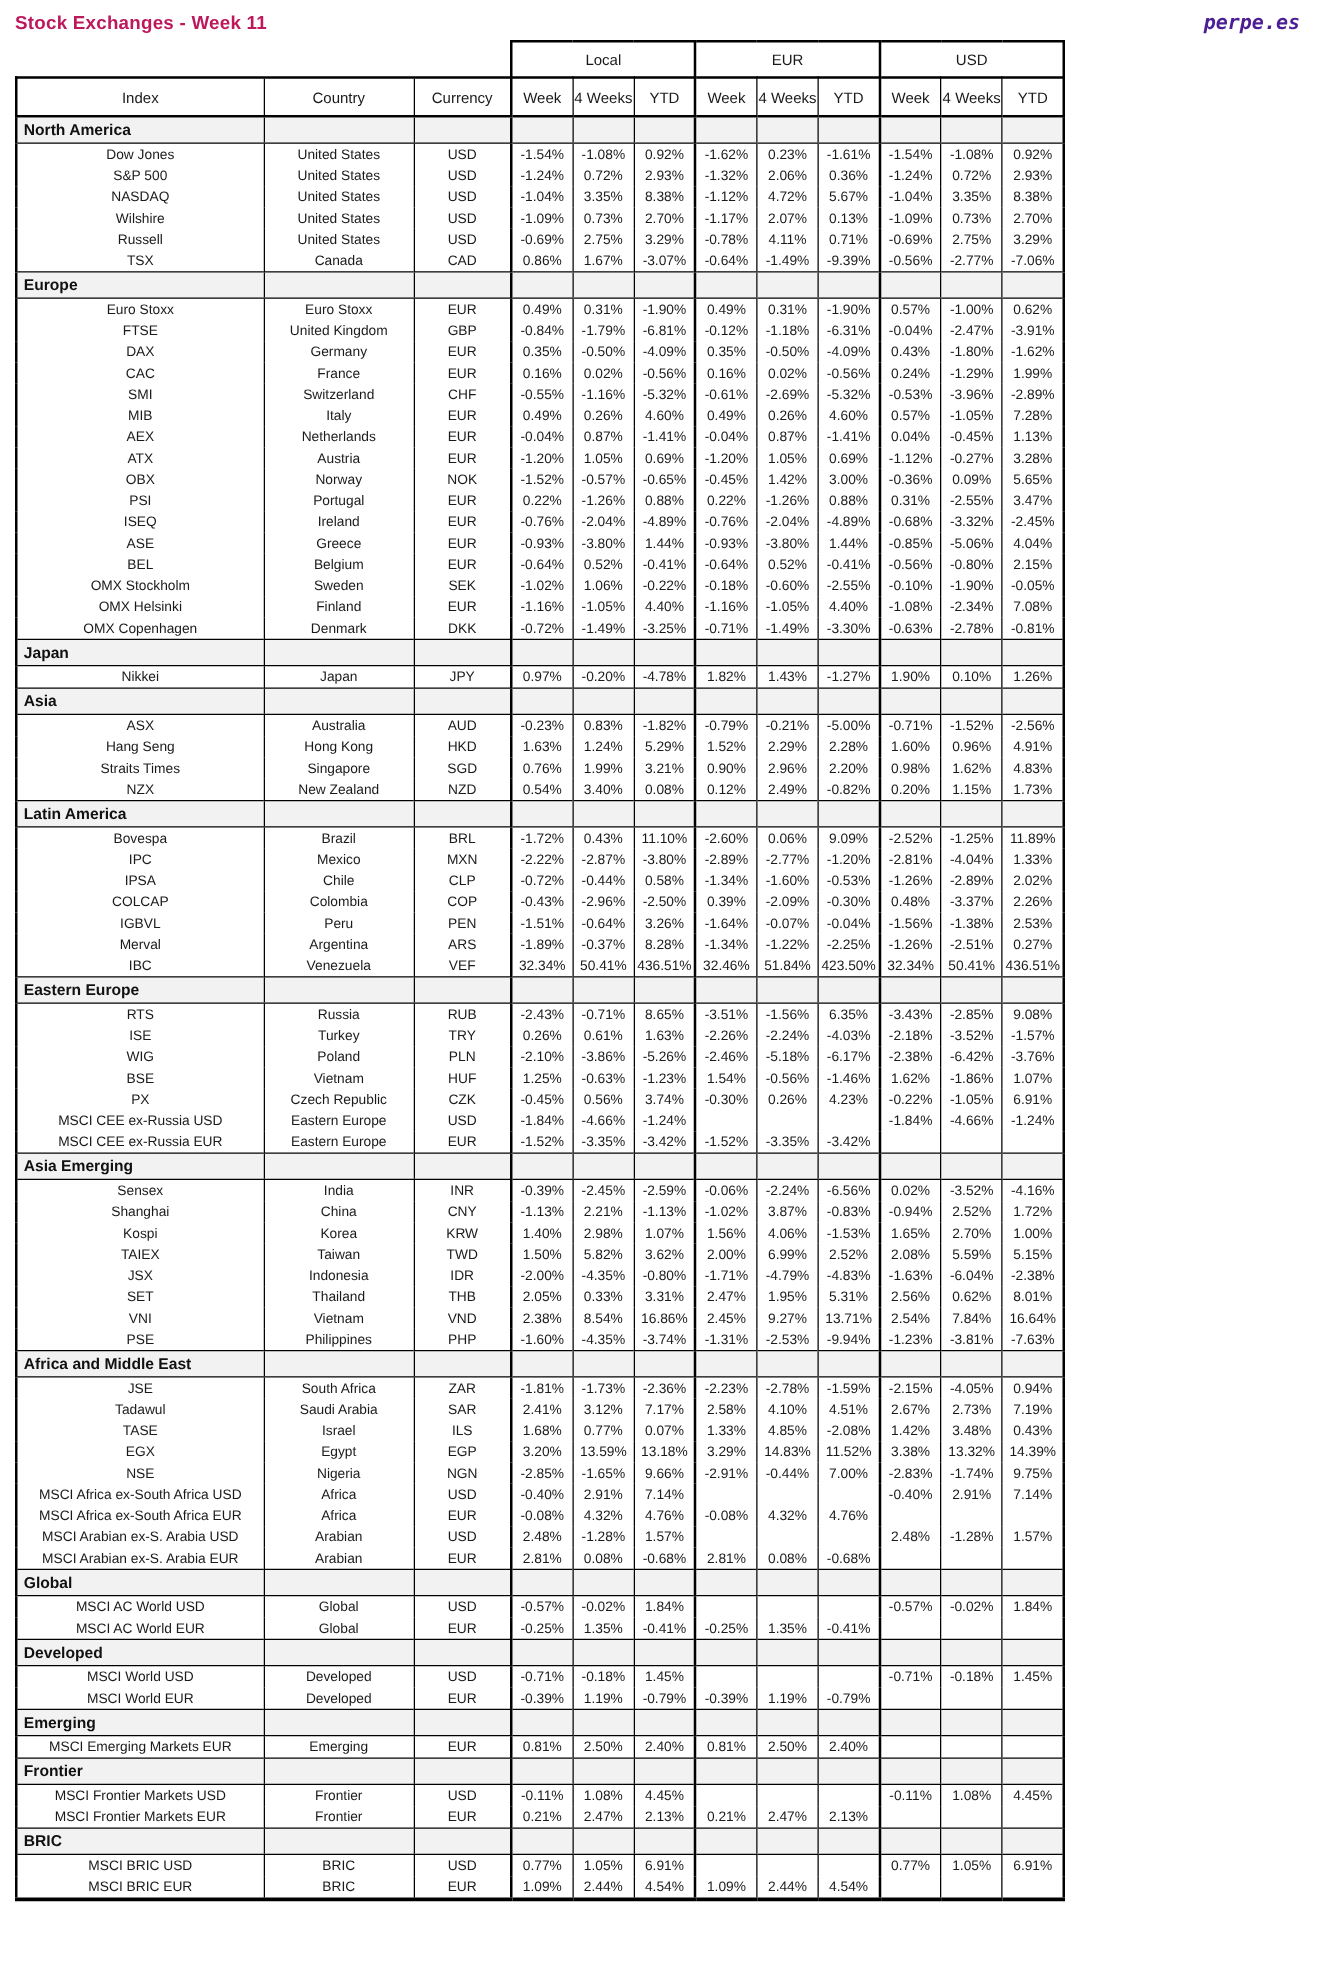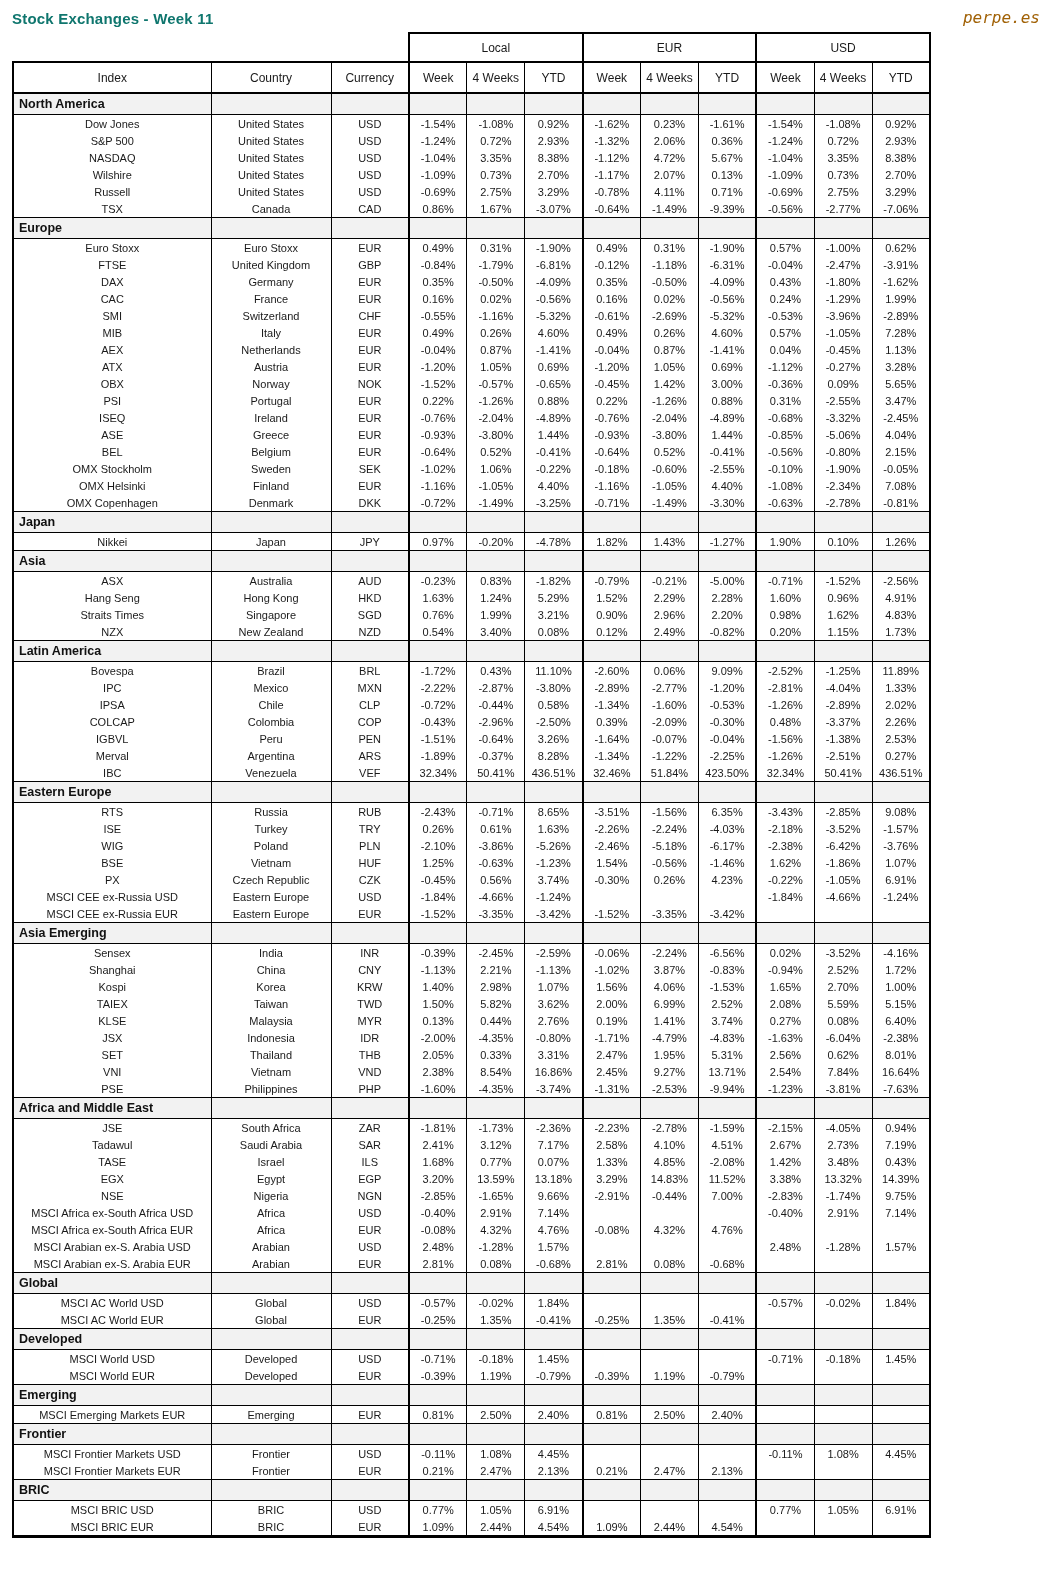--- a/index.html
+++ b/index.html
@@ -1,21 +1,21 @@
 <!DOCTYPE html>
 <html><head>
 <meta charset="utf-8">
 <style>
   html,body{margin:0;padding:0;background:#fff;}
   body{width:1054px;font-family:"Liberation Sans",sans-serif;-webkit-font-smoothing:antialiased;}
   .page{padding:5px 14px 8px 12px;}
   .topbar{display:flex;justify-content:space-between;align-items:flex-end;height:22px;margin-bottom:5px;}
-  .title{font-size:15px;font-weight:bold;color:#0f766e;letter-spacing:.2px;}
-  .logo{font-family:"DejaVu Sans Mono",monospace;font-style:italic;font-weight:normal;font-size:16px;color:#a16207;}
-  table{border-collapse:collapse;table-layout:fixed;width:919px;}
+  .title{font-size:15px;font-weight:bold;color:#be185d;letter-spacing:.2px;}
+  .logo{font-family:"DejaVu Sans Mono",monospace;font-style:italic;font-weight:bold;font-size:16px;color:#4c1d95;}
+  table{border-collapse:collapse;table-layout:fixed;width:840px;}
   th,td{padding:0;margin:0;text-align:center;white-space:nowrap;overflow:hidden;font-weight:normal;}
   
   tr.r12 > *{border-left:1px solid #000;}
   tr.r12 > *:first-child{border-left:2px solid #000;}
   tr.r12 > *:nth-child(4),tr.r12 > *:nth-child(7),tr.r12 > *:nth-child(10){border-left:2px solid #000;}
   tr.r12 > *:last-child{border-right:2px solid #000;}
   
   .spacer{border:none;}
   .grp{border:2px solid #000;font-size:12px;height:27px;color:#1a1a1a;}
   
@@ -798,34 +798,20 @@
           <td class="pos">5.82%</td>
           <td class="pos">3.62%</td>
           <td class="pos">2.00%</td>
           <td class="pos">6.99%</td>
           <td class="pos">2.52%</td>
           <td class="pos">2.08%</td>
           <td class="pos">5.59%</td>
           <td class="pos">5.15%</td>
         </tr>
         <tr class="data-row r12">
-          <td>KLSE</td>
-          <td>Malaysia</td>
-          <td>MYR</td>
-          <td class="pos">0.13%</td>
-          <td class="pos">0.44%</td>
-          <td class="pos">2.76%</td>
-          <td class="pos">0.19%</td>
-          <td class="pos">1.41%</td>
-          <td class="pos">3.74%</td>
-          <td class="pos">0.27%</td>
-          <td class="pos">0.08%</td>
-          <td class="pos">6.40%</td>
-        </tr>
-        <tr class="data-row r12">
           <td>JSX</td>
           <td>Indonesia</td>
           <td>IDR</td>
           <td class="neg">-2.00%</td>
           <td class="neg">-4.35%</td>
           <td class="neg">-0.80%</td>
           <td class="neg">-1.71%</td>
           <td class="neg">-4.79%</td>
           <td class="neg">-4.83%</td>
           <td class="neg">-1.63%</td>

